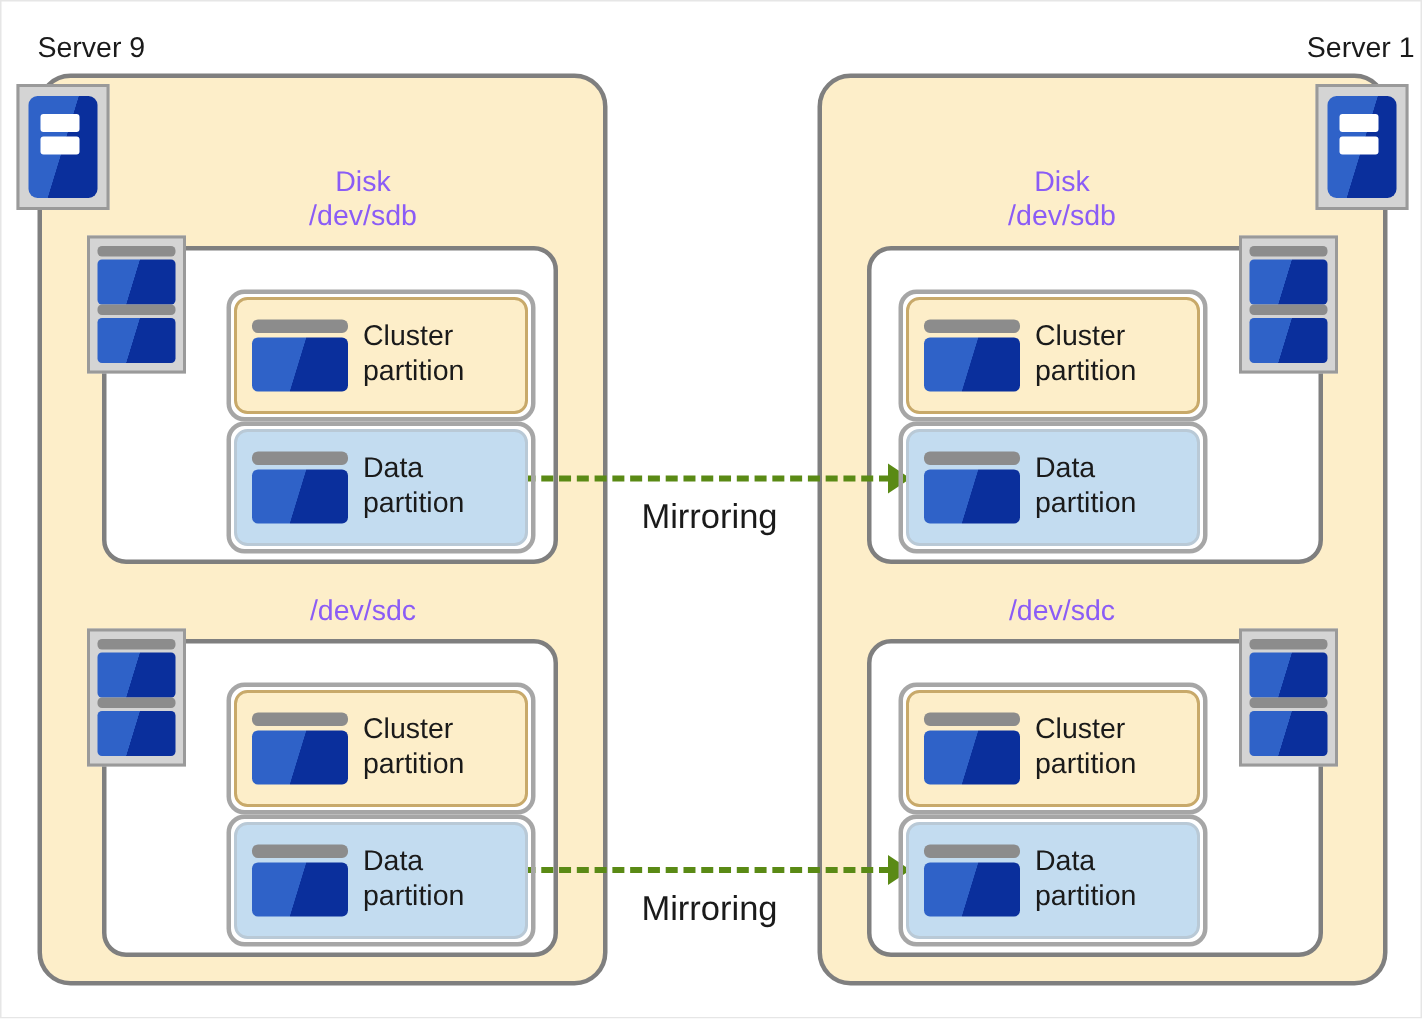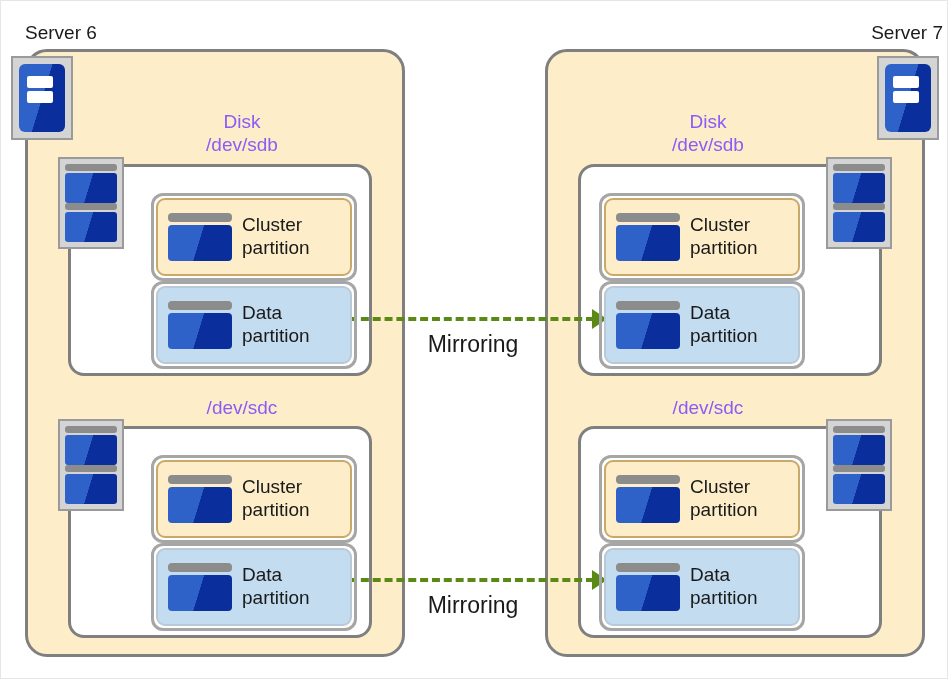--- a/index.html
+++ b/index.html
@@ -224,23 +224,23 @@
     white-space: nowrap;
     transform: translateX(-50%);
     z-index: 2;
   }
 </style>
 </head>
 <body>
 
 <div id="canvas">
 
-  <div id="server1-title" class="server-title">Server 6</div>
-
-  <div id="server2-title" class="server-title">Server 7</div>
+  <div id="server1-title" class="server-title">Server 9</div>
+
+  <div id="server2-title" class="server-title">Server 1</div>
 
   <div id="server1-box" class="server-box">
 
     <div class="server-icon" style="left:-17px; top:4px;">
       <div class="tower">
         <div class="slot s1"></div>
         <div class="slot s2"></div>
       </div>
     </div>
 

